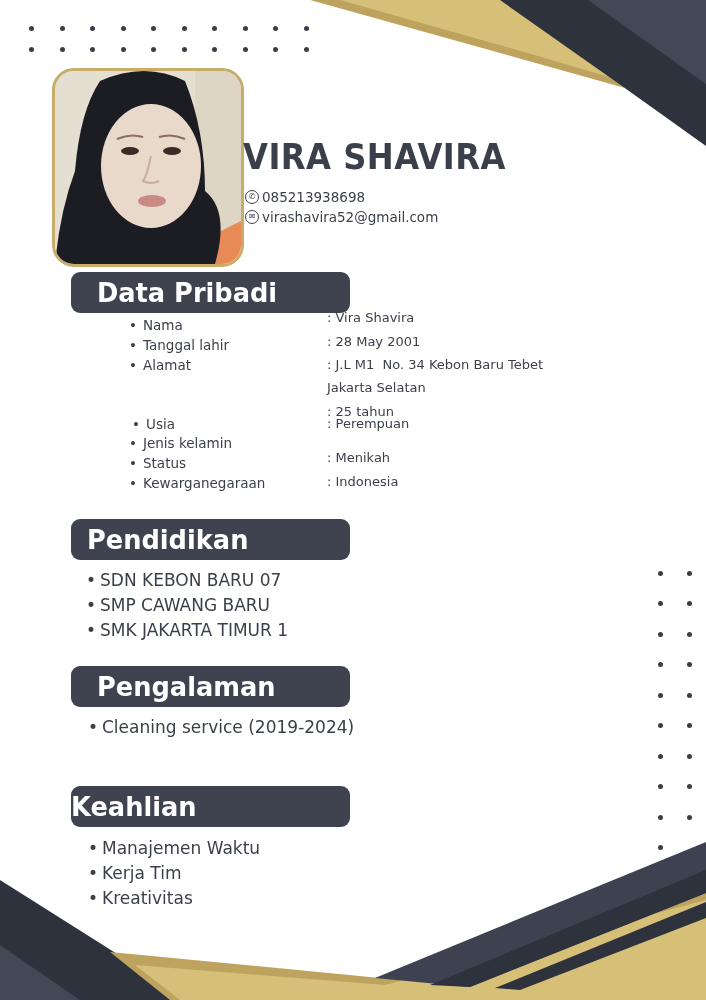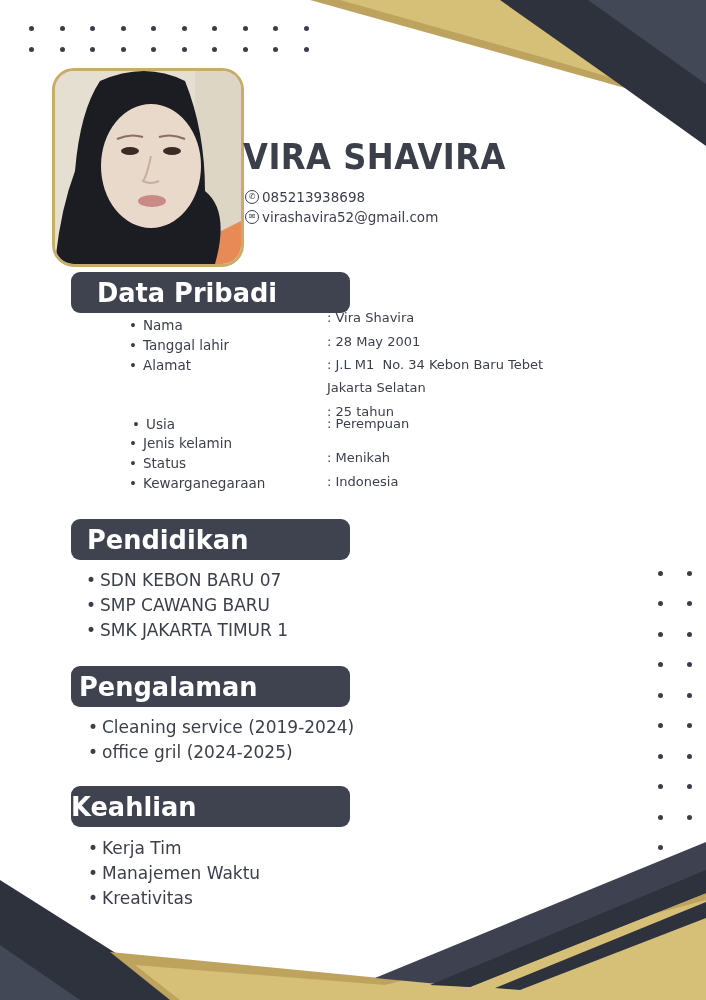--- a/index.html
+++ b/index.html
@@ -177,28 +177,27 @@
 
 <div class="section-header" style="top:519px;padding-left:16px">
   <span>Pendidikan</span>
 </div>
 <div class="list" style="top:568px;left:86px">
   <div class="item">SDN KEBON BARU 07</div>
   <div class="item">SMP CAWANG BARU</div>
   <div class="item">SMK JAKARTA TIMUR 1</div>
 </div>
 
-<div class="section-header" style="top:666px;padding-left:8px">
+<div class="section-header" style="top:666px;padding-left:26px">
   <span>Pengalaman</span>
 </div>
 <div class="list" style="top:715px">
   <div class="item">Cleaning service (2019-2024)</div>
-  <div class="item">office gril (2024-2025)</div>
 </div>
 
 <div class="section-header" style="top:786px;">
   <span>Keahlian</span>
 </div>
 <div class="list" style="top:836px">
+  <div class="item">Manajemen Waktu</div>
   <div class="item">Kerja Tim</div>
-  <div class="item">Manajemen Waktu</div>
   <div class="item">Kreativitas</div>
 </div>
 
 </body></html>

